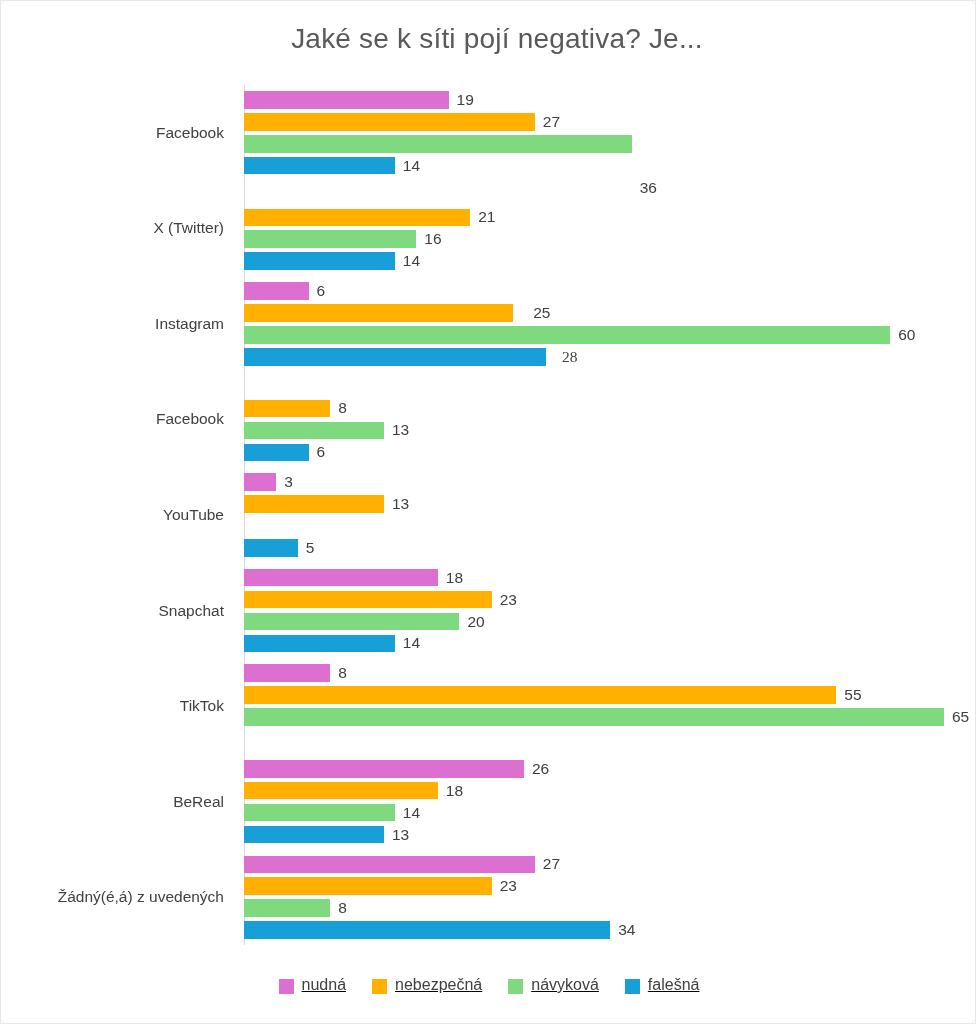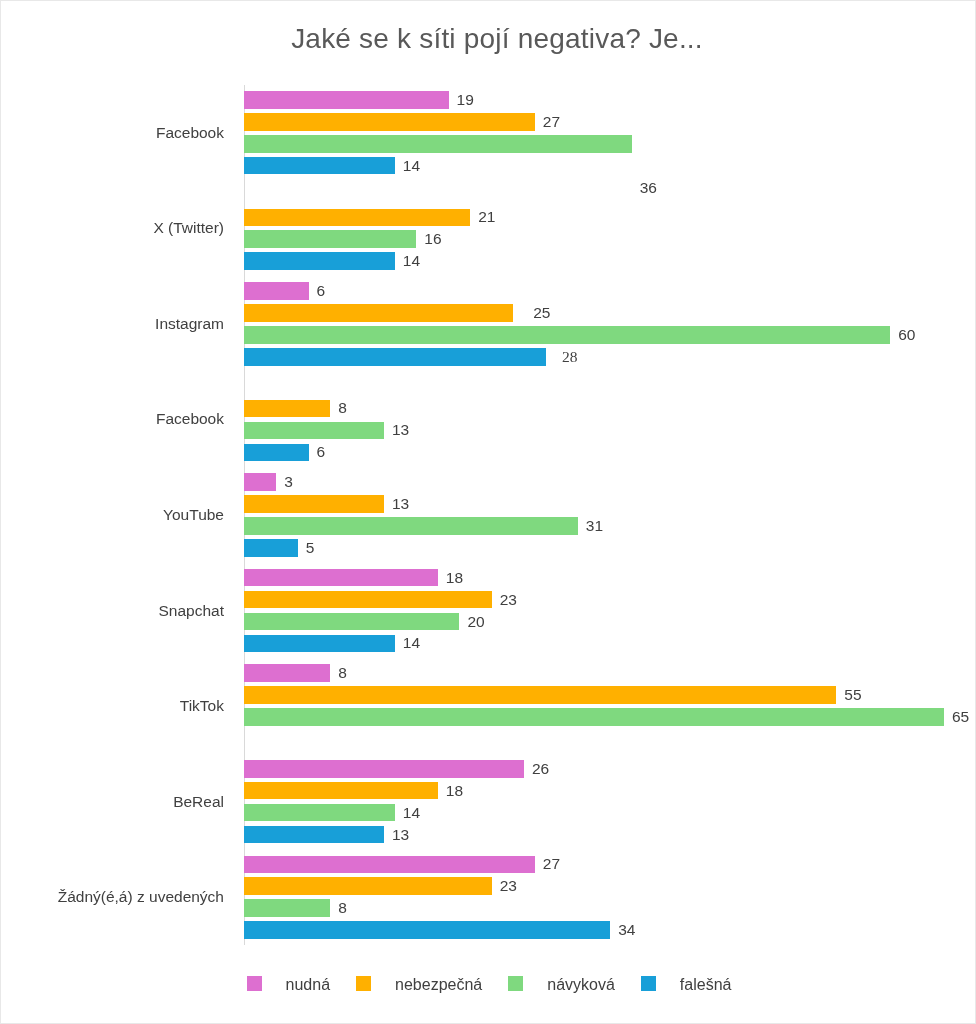--- a/index.html
+++ b/index.html
@@ -84,22 +84,23 @@
     left: 0;
     top: 975px;
     width: 976px;
     display: flex;
     justify-content: center;
     align-items: center;
     gap: 26px;
   }
   .legend-item {
     display: flex;
-    align-items: flex-start;
-    gap: 24px;
+    align-items: flex-end;
+    gap: 8px;
+    text-decoration: underline;
   }
   .legend-swatch {
     width: 15px;
     height: 15px;
   }
   .legend-label {
     font-size: 16px;
     color: #404040;
     white-space: nowrap;
   }
@@ -185,24 +186,20 @@
       <div class="cat-group" style="position: absolute; left: 0px; top: 44.4444%; height: 11.1111%; width: 100%;">
         <div class="cat-label">YouTube</div>
         <div class="bar-row" style="position: absolute; left: 0px; width: 100%; top: 6.35%; height: 18.45%;">
           <div class="bar" style="width: 32.3077px; background: rgb(221, 111, 208);"></div>
           <span class="bar-value" style="left: 40.3077px;">3</span>
         </div>
         <div class="bar-row" style="position: absolute; left: 0px; width: 100%; top: 29.3%; height: 18.45%;">
           <div class="bar" style="width: 140px; background: rgb(255, 176, 0);"></div>
           <span class="bar-value" style="left: 148px;">13</span>
         </div>
-        <div class="bar-row" style="position: absolute; left: 0px; width: 100%; top: 52.25%; height: 18.45%;">
-          <div class="bar" style="width: 333.846px; background: rgb(127, 217, 127);"></div>
-          <span class="bar-value" style="left: 341.846px;">31</span>
-        </div>
         <div class="bar-row" style="position: absolute; left: 0px; width: 100%; top: 75.2%; height: 18.45%;">
           <div class="bar" style="width: 53.8462px; background: rgb(24, 159, 216);"></div>
           <span class="bar-value" style="left: 61.8462px;">5</span>
         </div>
       </div>
       <div class="cat-group" style="position: absolute; left: 0px; top: 55.5556%; height: 11.1111%; width: 100%;">
         <div class="cat-label">Snapchat</div>
         <div class="bar-row" style="position: absolute; left: 0px; width: 100%; top: 6.35%; height: 18.45%;">
           <div class="bar" style="width: 193.846px; background: rgb(221, 111, 208);"></div>
           <span class="bar-value" style="left: 201.846px;">18</span>

